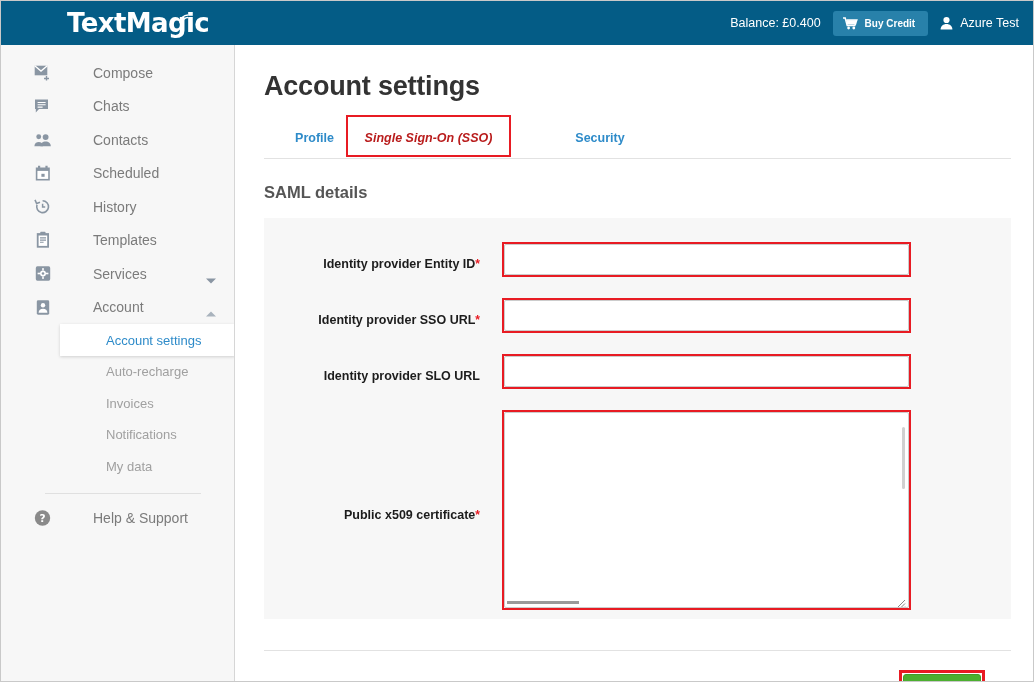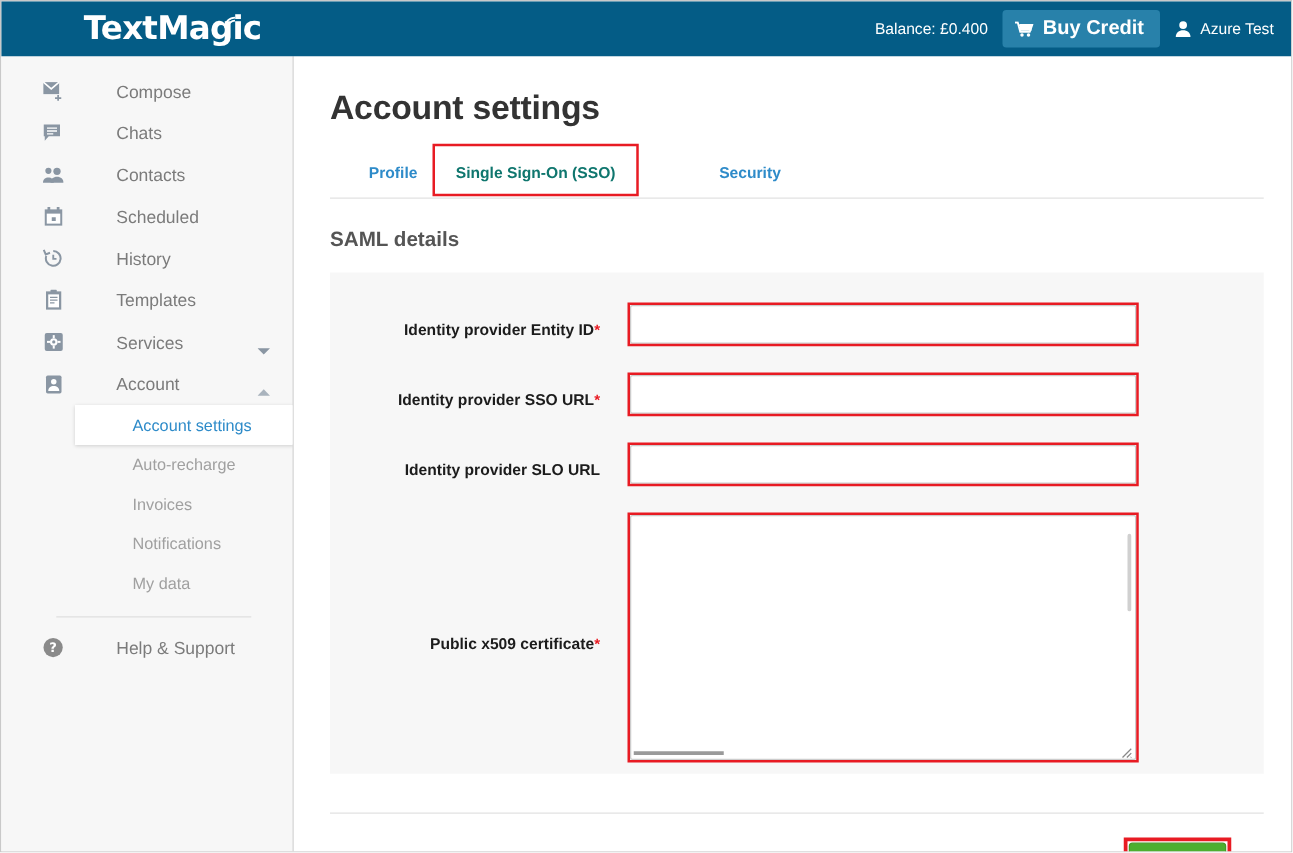--- a/index.html
+++ b/index.html
@@ -45,21 +45,21 @@
     margin-right: 14px;
     gap: 12px;
   }
   .balance {
     color: #ffffff;
     font-size: 12.5px;
   }
   .buy-credit {
     background: #2881AA;
     color: #fff;
-    font-size: 16px;
+    font-size: 10px;
     font-weight: bold;
     border-radius: 3px;
     padding: 6px 13px 6px 10px;
     display: flex; align-items: center;
     gap: 7px;
     cursor: pointer;
   }
   .cart-icon { display: inline-block; width: 15px; height: 13px; }
   .user-box {
     display: flex; gap: 7px;
@@ -161,23 +161,24 @@
   }
   .tab {
     font-size: 12.5px;
     font-weight: bold;
     color: #2e8bc9;
     padding: 9px 0 0 0;
     cursor: pointer;
   }
   .tab.t1 { margin-left: 19px; }
   .tab.t2 {
-    color: #0f766e;
+    color: #b91c1c;
     margin-left: 0px;
     position: relative;
+    font-style: italic;
   }
   .tab.t3 { margin-left: 0px; }
   .tab-hitbox {
     display: flex; align-items: flex-start; justify-content: center;
   }
   .tab-box1 { width: 82px; }
   .tab-box2 { width: 165px; position: relative; }
   .tab-box3 { width: 100px; margin-left: 39px; }
 
   .annot {

